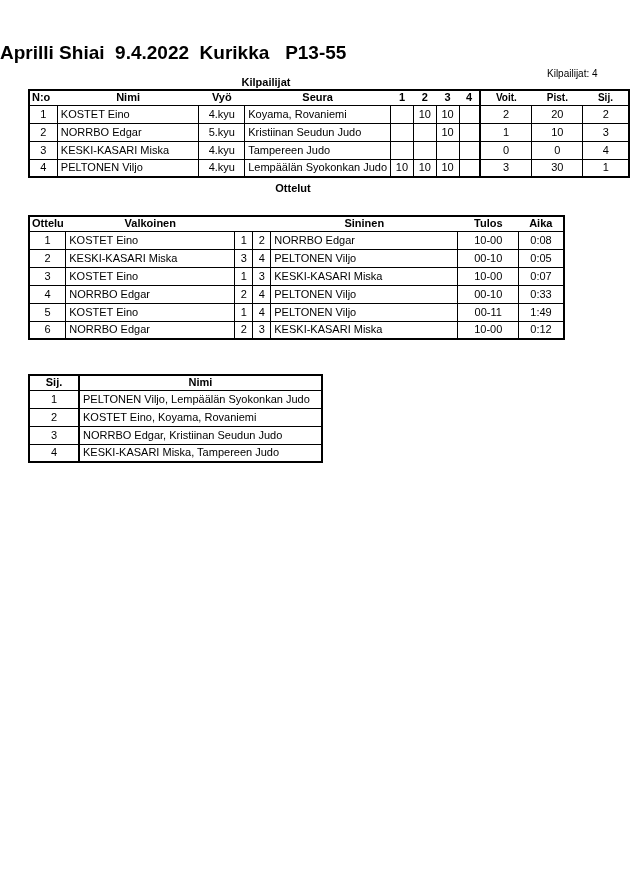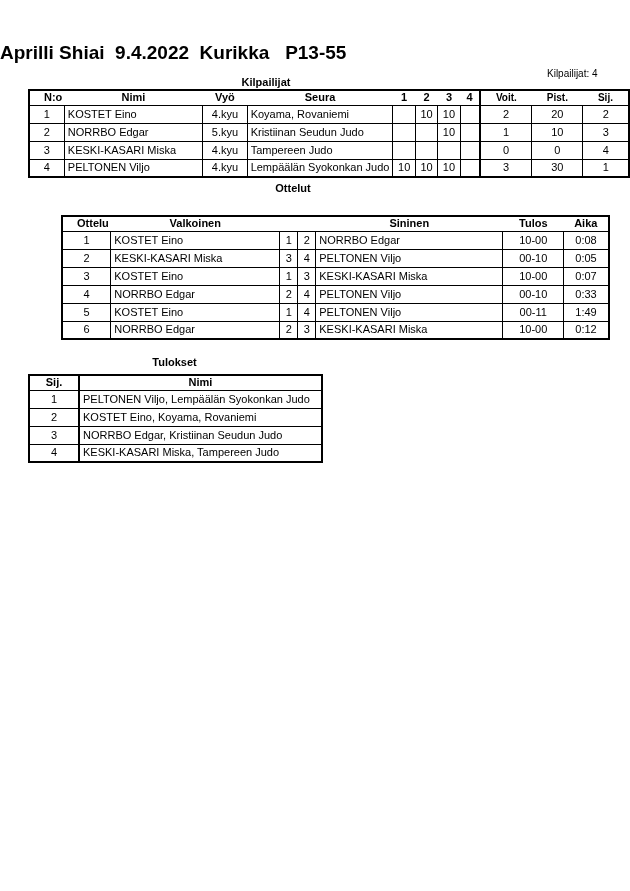--- a/index.html
+++ b/index.html
@@ -62,26 +62,26 @@
     border: 1px solid #000000;
     padding: 0 3px;
     height: 18px;
     line-height: 1;
     white-space: nowrap;
     text-align: center;
     vertical-align: middle;
   }
   .tbl th.cmp { font-size: 10px; padding: 0 15px; }
   .tbl .left { text-align: left; }
-  .tbl th.left { padding-left: 14px; }
+  .tbl th.left { padding-left: 2px; }
   .thick-l { border-left: 2px solid #000000 !important; }
   .thick-r { border-right: 2px solid #000000 !important; }
   .ovspan { position: relative; z-index: 5; white-space: nowrap; }
   #t1 { left: 28px; top: 89px; }
-  #t2 { left: 28px; top: 215px; margin-left: 33px; }
+  #t2 { left: 28px; top: 215px; }
   #t3 { left: 28px; top: 374px; }
 </style>
 </head>
 <body>
 
 <div class="page">
 
   <div class="doc-title">Aprilli Shiai  9.4.2022  Kurikka   P13-55</div>
 
   <div class="section-label" id="lbl-kilpailijat">Kilpailijat</div>
@@ -246,21 +246,20 @@
         <td class="left">NORRBO Edgar</td>
         <td>2</td>
         <td>3</td>
         <td class="left">KESKI-KASARI Miska</td>
         <td>10-00</td>
         <td>0:12</td>
       </tr>
     </tbody>
   </table>
 
-  <div class="section-label" id="lbl-tulokset">Tulokset</div>
 
   <table class="tbl" id="t3">
     <colgroup>
       <col style="width:50px">
         <col style="width:243px">
     </colgroup>
     <thead>
       <tr>
         <th class="thick-r">Sij.</th>
         <th>Nimi</th>

